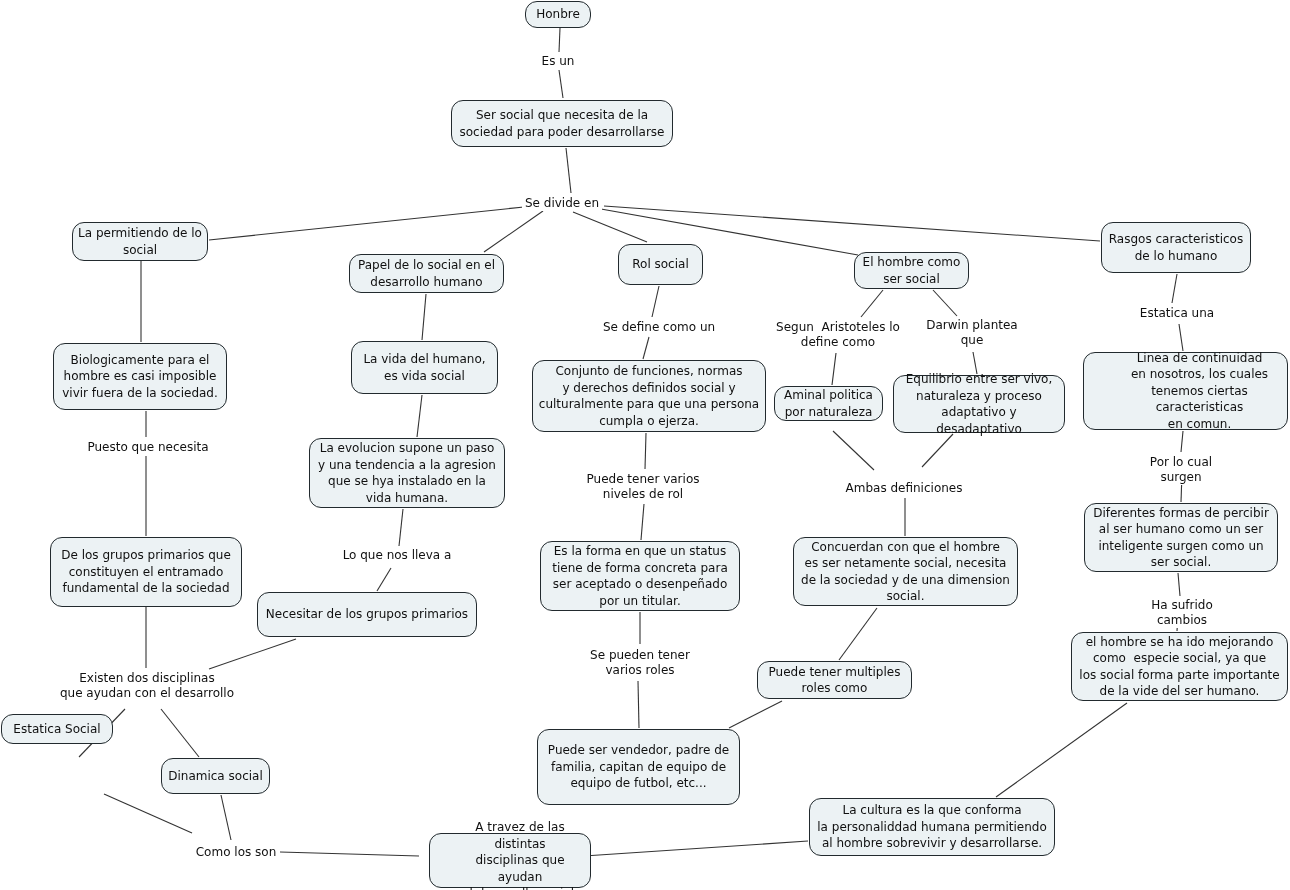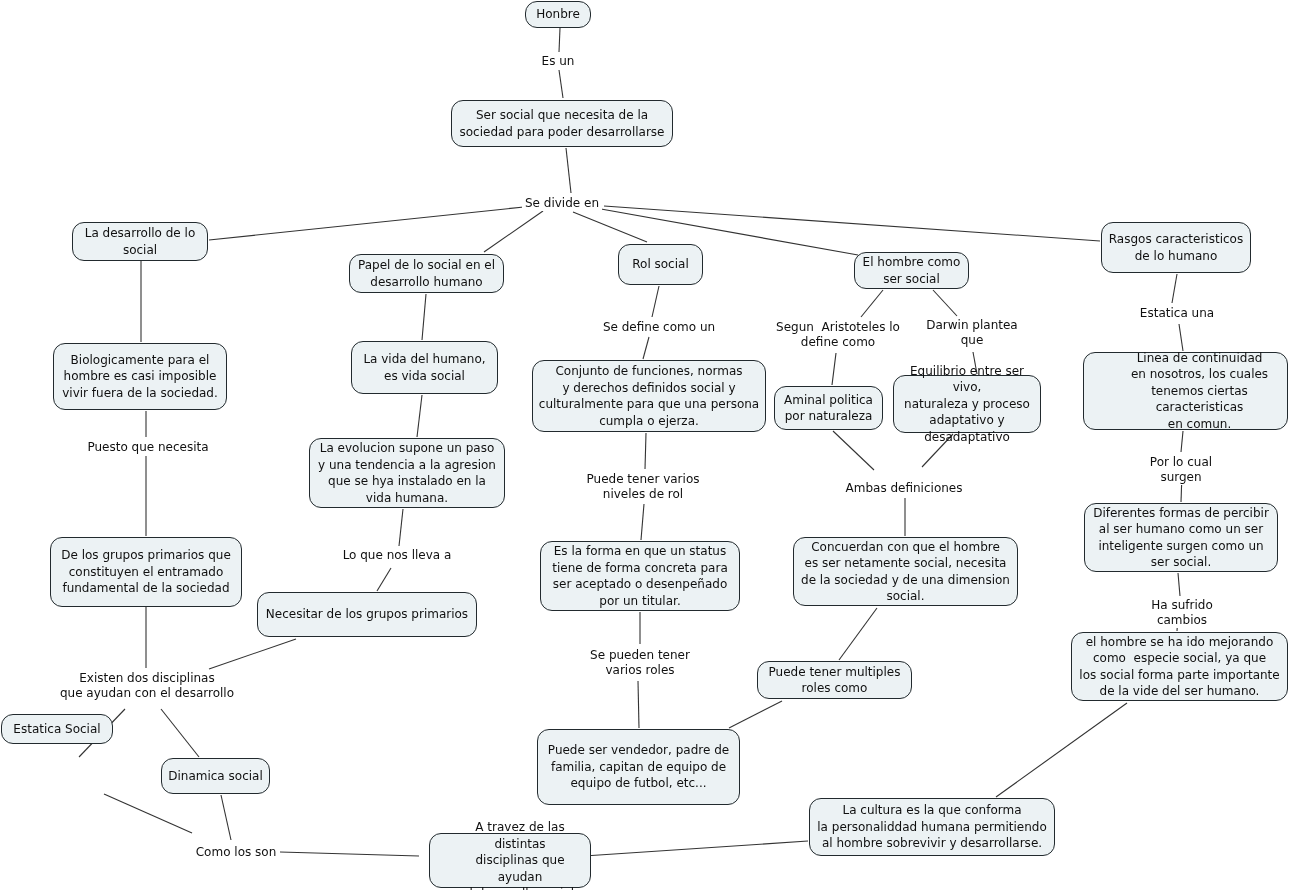--- a/index.html
+++ b/index.html
@@ -92,41 +92,41 @@
       <line x1="1179" y1="324" x2="1183" y2="351" stroke="#333333" stroke-width="1.1"></line>
       <line x1="1183" y1="431" x2="1181" y2="452" stroke="#333333" stroke-width="1.1"></line>
       <line x1="1182" y1="473" x2="1181" y2="502" stroke="#333333" stroke-width="1.1"></line>
       <line x1="1178" y1="573" x2="1180" y2="596" stroke="#333333" stroke-width="1.1"></line>
       <line x1="1178" y1="615" x2="1177" y2="631" stroke="#333333" stroke-width="1.1"></line>
     </svg>
 
   <div class="node" style="left:525px;top:1px;width:66px;height:27px;">Honbre</div>
   <div class="node" style="left:451px;top:100px;width:222px;height:47px;">Ser social que necesita de la
 sociedad para poder desarrollarse</div>
-  <div class="node" style="left:72px;top:222px;width:136px;height:39px;">La desarrollo de lo
+  <div class="node" style="left:72px;top:222px;width:136px;height:39px;">La permitiendo de lo
 social</div>
   <div class="node" style="left:349px;top:254px;width:155px;height:39px;">Papel de lo social en el
 desarrollo humano</div>
   <div class="node" style="left:618px;top:244px;width:85px;height:41px;">Rol social</div>
   <div class="node" style="left:854px;top:252px;width:115px;height:37px;">El hombre como
 ser social</div>
   <div class="node" style="left:1101px;top:222px;width:150px;height:51px;">Rasgos caracteristicos
 de lo humano</div>
   <div class="node" style="left:53px;top:343px;width:174px;height:67px;">Biologicamente para el
 hombre es casi imposible
 vivir fuera de la sociedad.</div>
   <div class="node" style="left:351px;top:341px;width:147px;height:53px;">La vida del humano,
 es vida social</div>
   <div class="node" style="left:532px;top:360px;width:234px;height:72px;">Conjunto de funciones, normas
 y derechos definidos social y
 culturalmente para que una persona
 cumpla o ejerza.</div>
-  <div class="node" style="left:774px;top:386px;width:109px;height:44px;">Aminal politica
+  <div class="node" style="left:774px;top:386px;width:109px;height:35px;">Aminal politica
 por naturaleza</div>
-  <div class="node" style="left:893px;top:375px;width:148px;height:58px;">Equilibrio entre ser vivo,
+  <div class="node" style="left:893px;top:375px;width:172px;height:58px;">Equilibrio entre ser vivo,
 naturaleza y proceso
 adaptativo y desadaptativo</div>
   <div class="node" style="left:1083px;top:352px;width:205px;height:78px;padding-left:32px;">Linea de continuidad
 en nosotros, los cuales
 tenemos ciertas caracteristicas
 en comun.</div>
   <div class="node" style="left:309px;top:438px;width:196px;height:70px;">La evolucion supone un paso
 y una tendencia a la agresion
 que se hya instalado en la
 vida humana.</div>

